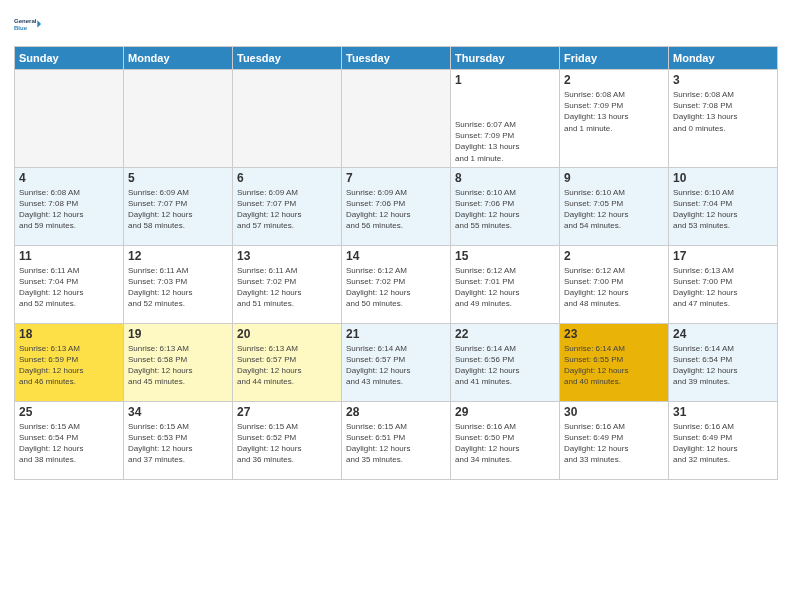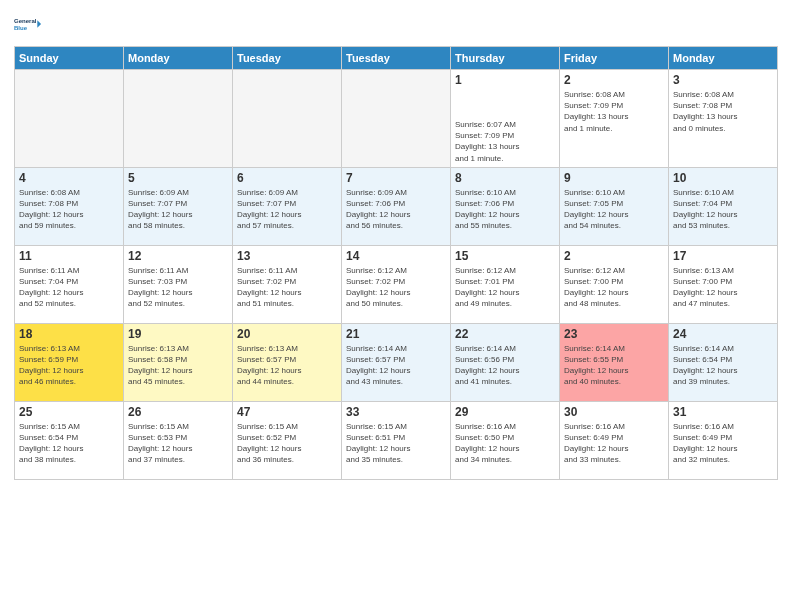--- a/index.html
+++ b/index.html
@@ -276,21 +276,21 @@
 Daylight: 12 hours
 and 43 minutes.</div>
           </td>
           <td style="background: rgb(234, 244, 251);">
             <span class="day-num">22</span>
             <div class="day-info" style="white-space: pre-line;">Sunrise: 6:14 AM
 Sunset: 6:56 PM
 Daylight: 12 hours
 and 41 minutes.</div>
           </td>
-          <td style="background: #fca5a5;">
+          <td style="background: #eab308;">
             <span class="day-num">23</span>
             <div class="day-info" style="white-space: pre-line;">Sunrise: 6:14 AM
 Sunset: 6:55 PM
 Daylight: 12 hours
 and 40 minutes.</div>
           </td>
           <td style="background: rgb(234, 244, 251);">
             <span class="day-num">24</span>
             <div class="day-info" style="white-space: pre-line;">Sunrise: 6:14 AM
 Sunset: 6:54 PM
@@ -300,35 +300,35 @@
         </tr>
         <tr>
           <td>
             <span class="day-num">25</span>
             <div class="day-info" style="white-space: pre-line;">Sunrise: 6:15 AM
 Sunset: 6:54 PM
 Daylight: 12 hours
 and 38 minutes.</div>
           </td>
           <td>
-            <span class="day-num">26</span>
+            <span class="day-num">34</span>
             <div class="day-info" style="white-space: pre-line;">Sunrise: 6:15 AM
 Sunset: 6:53 PM
 Daylight: 12 hours
 and 37 minutes.</div>
           </td>
           <td>
-            <span class="day-num">47</span>
+            <span class="day-num">27</span>
             <div class="day-info" style="white-space: pre-line;">Sunrise: 6:15 AM
 Sunset: 6:52 PM
 Daylight: 12 hours
 and 36 minutes.</div>
           </td>
           <td>
-            <span class="day-num">33</span>
+            <span class="day-num">28</span>
             <div class="day-info" style="white-space: pre-line;">Sunrise: 6:15 AM
 Sunset: 6:51 PM
 Daylight: 12 hours
 and 35 minutes.</div>
           </td>
           <td>
             <span class="day-num">29</span>
             <div class="day-info" style="white-space: pre-line;">Sunrise: 6:16 AM
 Sunset: 6:50 PM
 Daylight: 12 hours

